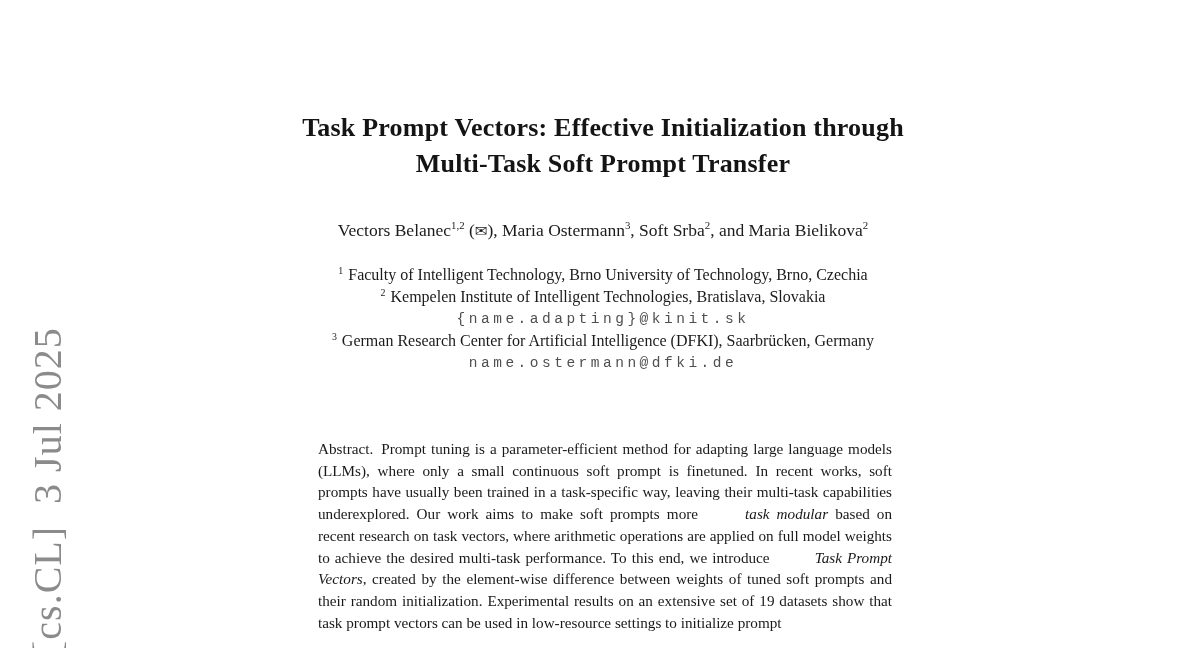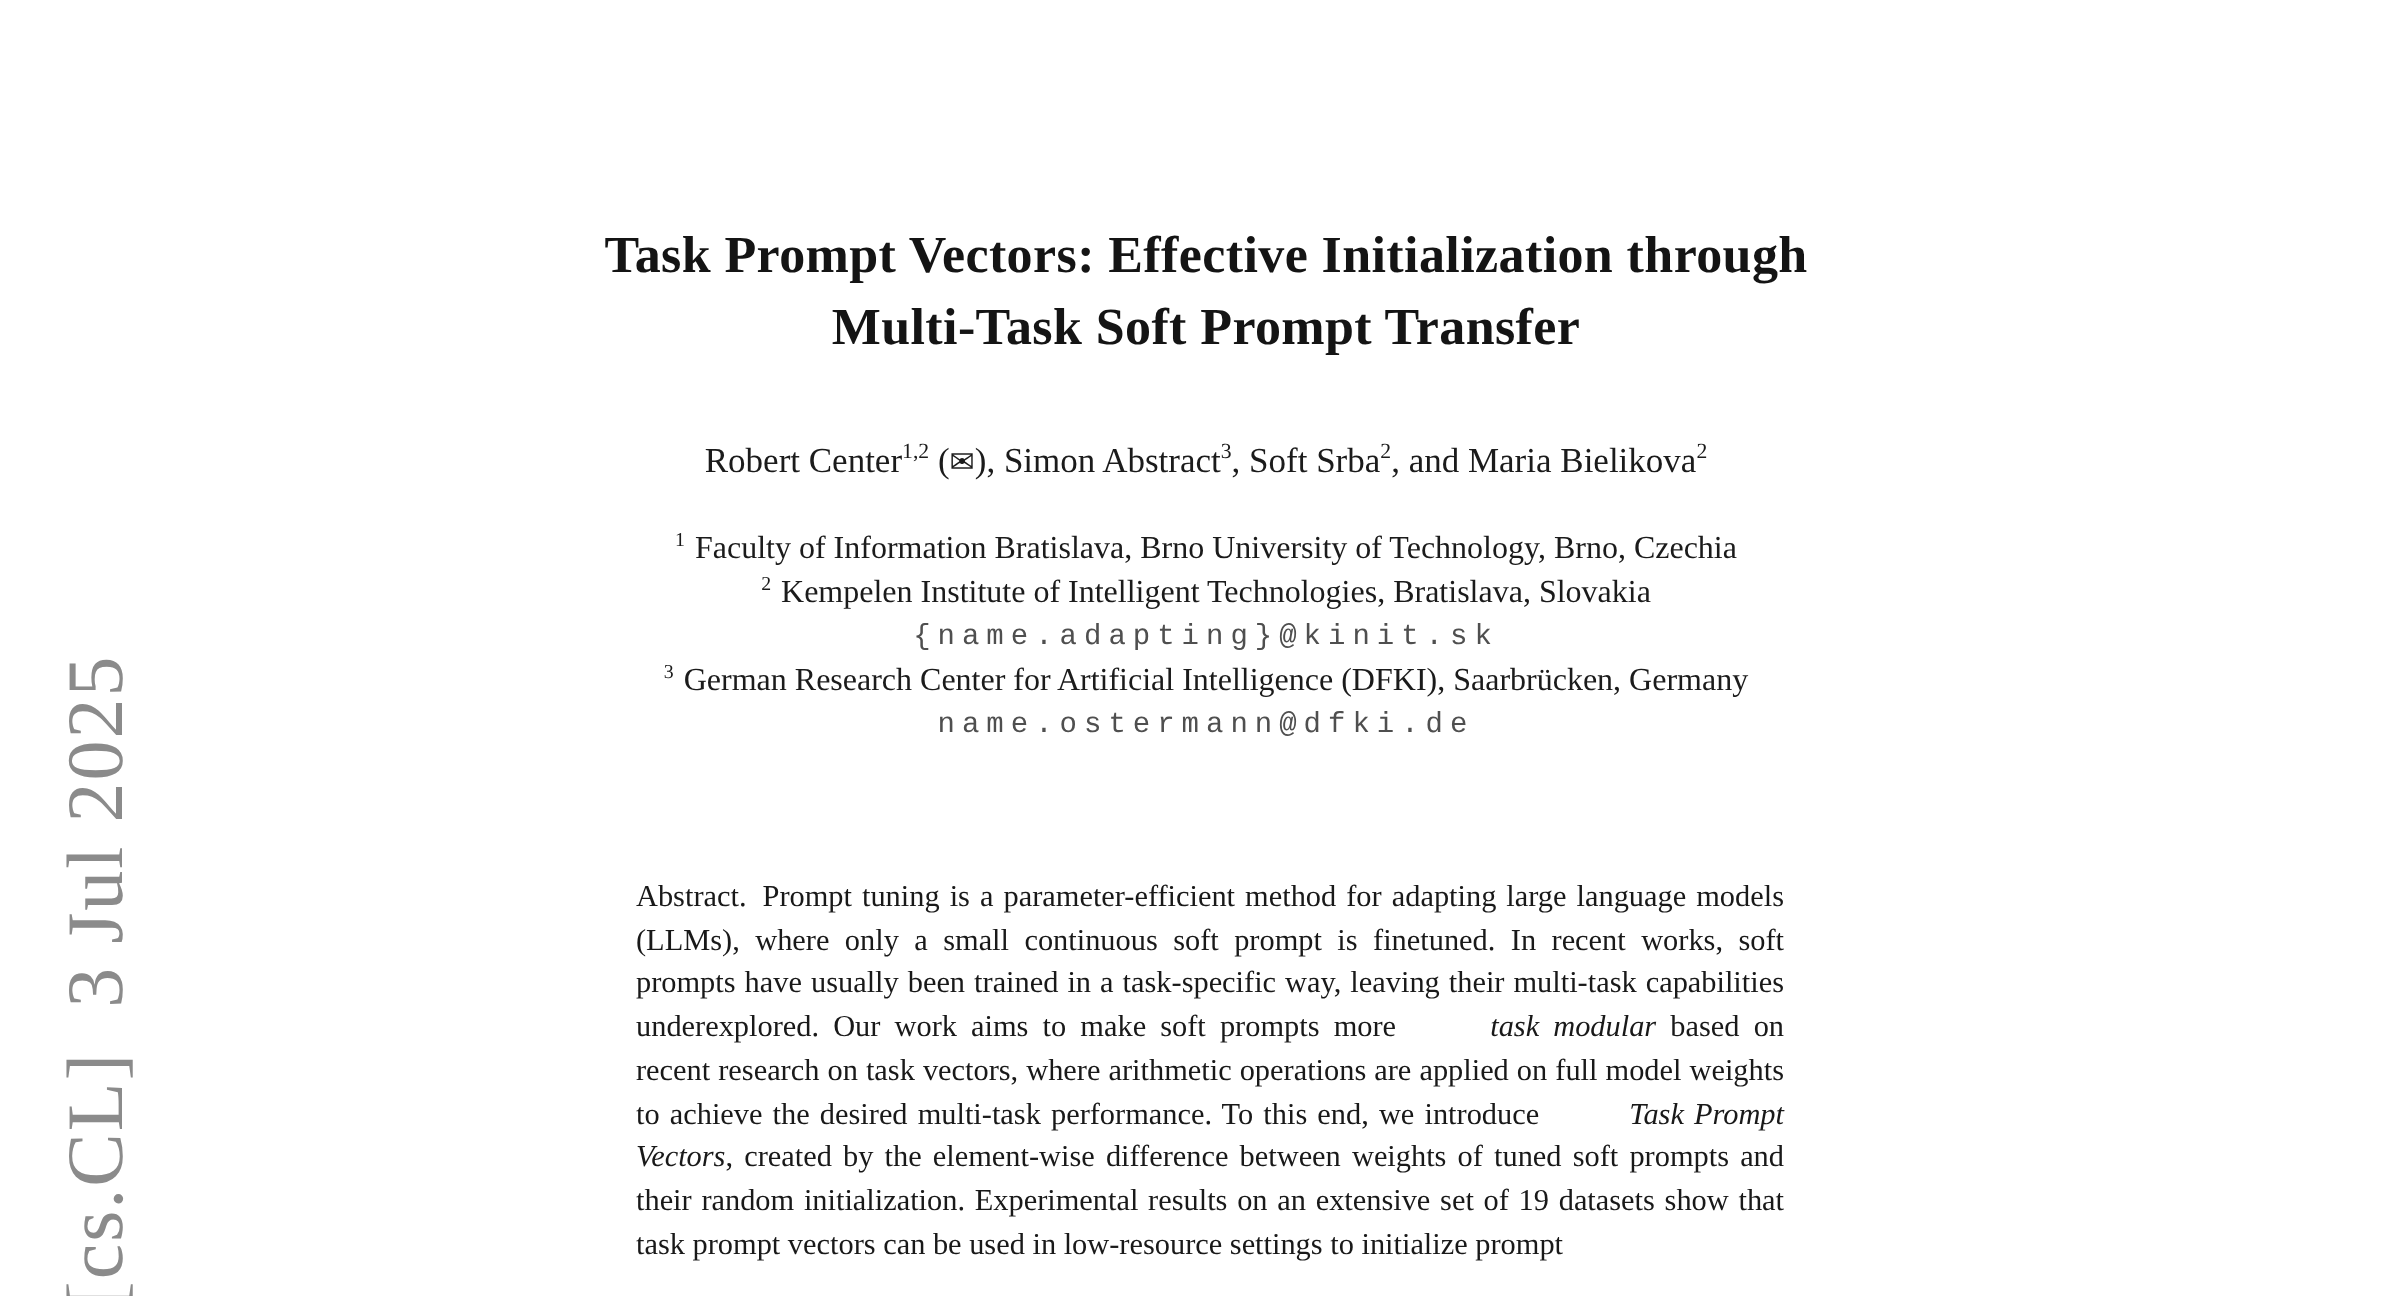--- a/index.html
+++ b/index.html
@@ -54,24 +54,24 @@
 
   <div class="watermark">[cs.CL]  3 Jul 2025</div>
 
   <div class="head-col">
 
     <h1 class="title">
       <div>Task Prompt Vectors: Effective Initialization through</div>
       <div>Multi-Task Soft Prompt Transfer</div>
     </h1>
 
-    <div class="authors"><span>Robert Center</span><sup>1,2</sup><span> (</span><span class="envelope">✉</span><span>), </span><span>Simon Abstract</span><sup>3</sup><span>, </span><span>Soft Srba</span><sup>2</sup><span>, and </span><span>Maria Bielikova</span><sup>2</sup></div>
+    <div class="authors"><span>Vectors Belanec</span><sup>1,2</sup><span> (</span><span class="envelope">✉</span><span>), </span><span>Maria Ostermann</span><sup>3</sup><span>, </span><span>Soft Srba</span><sup>2</sup><span>, and </span><span>Maria Bielikova</span><sup>2</sup></div>
 
     <div class="affils">
-      <div class="affil-line"><sup>1</sup><span>Faculty of Information Bratislava, Brno University of Technology, Brno, Czechia</span></div>
+      <div class="affil-line"><sup>1</sup><span>Faculty of Intelligent Technology, Brno University of Technology, Brno, Czechia</span></div>
       <div class="affil-line"><sup>2</sup><span>Kempelen Institute of Intelligent Technologies, Bratislava, Slovakia</span></div>
       <div class="affil-line mono-line"><span>{name.adapting}@kinit.sk</span></div>
       <div class="affil-line"><sup>3</sup><span>German Research Center for Artificial Intelligence (DFKI), Saarbrücken, Germany</span></div>
       <div class="affil-line mono-line"><span>name.ostermann@dfki.de</span></div>
     </div>
 
   </div>
 
   <div class="abstract"><span class="abstract-label">Abstract.</span><span>Prompt tuning is a parameter-efficient method for adapting large language models (LLMs), where only a small continuous soft prompt is finetuned. In recent works, soft prompts have usually been trained in a task-specific way, leaving their multi-task capabilities underexplored. Our work aims to make soft prompts more </span><em>task modular</em><span> based on recent research on task vectors, where arithmetic operations are applied on full model weights to achieve the desired multi-task performance. To this end, we introduce </span><em>Task Prompt Vectors</em><span>, created by the element-wise difference between weights of tuned soft prompts and their random initialization. Experimental results on an extensive set of 19 datasets show that task prompt vectors can be used in low-resource settings to initialize prompt</span></div>
 

